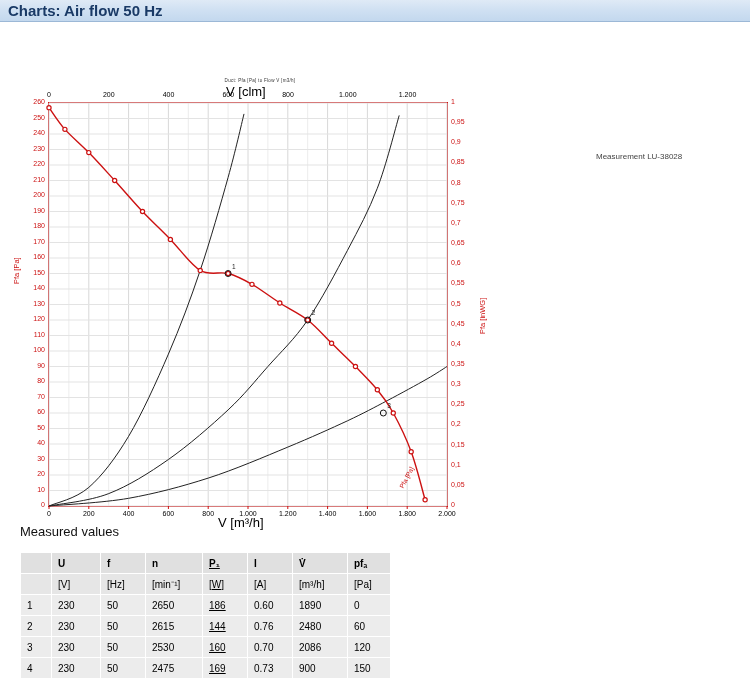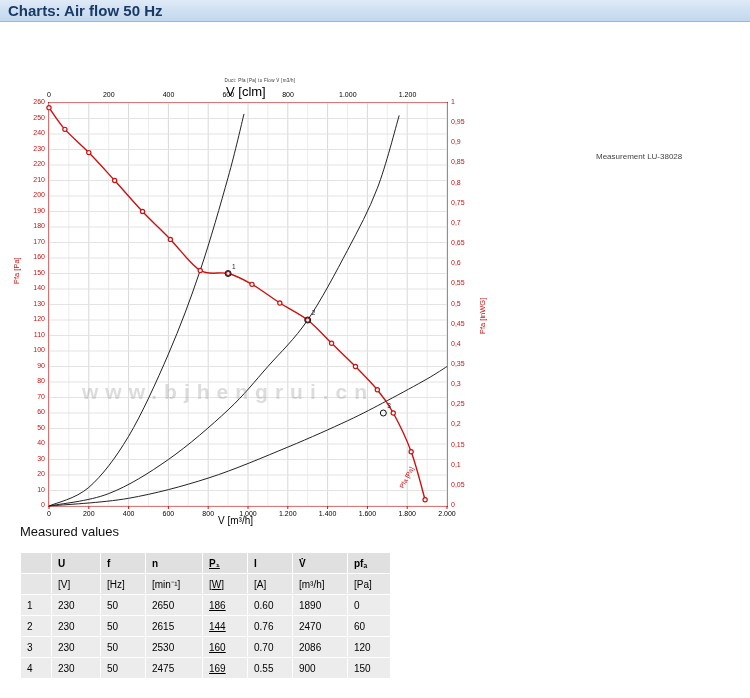--- a/index.html
+++ b/index.html
@@ -84,21 +84,21 @@
     font-size: 7.5px;
     color: #cc1111;
     transform: rotate(-90deg);
     transform-origin: left top;
     white-space: nowrap;
   }
   .axis-title-bottom {
     position: absolute;
     left: 218px;
     top: 481px;
-    font-size: 10px;
+    font-size: 13px;
     color: #000;
     text-align: center;
   }
   .axis-title-top {
     position: absolute;
     left: 226px;
     top: 50px;
     font-size: 13px;
     color: #000;
   }
@@ -370,21 +370,20 @@
       <div class="tick-red" style="left: 451px; top: 64px;">1</div>
       <div class="curve-label-dark" style="left: 232.1px; top: 228.5px;">1</div>
       <div class="curve-label-dark" style="left: 311.7px; top: 275px;">2</div>
       <div class="curve-label-dark" style="left: 387.32px; top: 368px;">3</div>
     </div>
 
   <div class="curve-label" style="left:398px; top:452px; transform:rotate(-62deg); transform-origin:left top;">Pfa [Pa]</div>
 </div>
 
 <div class="watermark">
-  <div class="wm-url">www.bjhengrui.cn</div>
 </div>
 
 <div class="section-title">Measured values</div>
 
 <table class="values">
   <tbody id="values-body">
       <tr class="hdr">
         <td class="idx"></td>
         <td class="col-u">U</td>
         <td class="col-f">f</td>
@@ -414,37 +413,37 @@
         <td class="col-v">1890</td>
         <td class="col-pfa">0</td>
       </tr>
       <tr>
         <td class="idx">2</td>
         <td class="col-u">230</td>
         <td class="col-f">50</td>
         <td class="col-n">2615</td>
         <td class="col-p">144</td>
         <td class="col-i">0.76</td>
-        <td class="col-v">2470</td>
+        <td class="col-v">2480</td>
         <td class="col-pfa">60</td>
       </tr>
       <tr>
         <td class="idx">3</td>
         <td class="col-u">230</td>
         <td class="col-f">50</td>
         <td class="col-n">2530</td>
         <td class="col-p">160</td>
         <td class="col-i">0.70</td>
         <td class="col-v">2086</td>
         <td class="col-pfa">120</td>
       </tr>
       <tr>
         <td class="idx">4</td>
         <td class="col-u">230</td>
         <td class="col-f">50</td>
         <td class="col-n">2475</td>
         <td class="col-p">169</td>
-        <td class="col-i">0.55</td>
+        <td class="col-i">0.73</td>
         <td class="col-v">900</td>
         <td class="col-pfa">150</td>
       </tr>
     </tbody>
 </table>
 
 </body></html>

